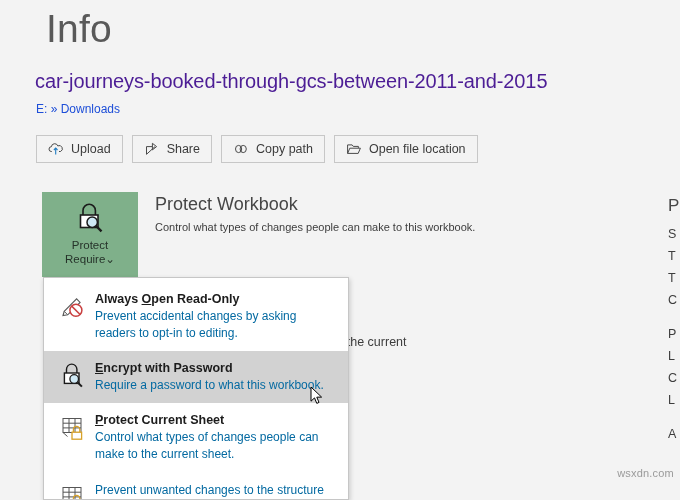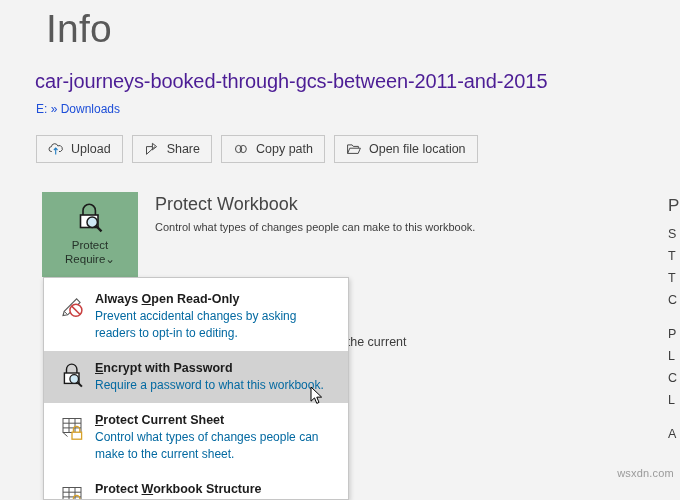--- a/index.html
+++ b/index.html
@@ -369,21 +369,20 @@
     <span class="mi-icon">
       <svg width="30" height="28" viewBox="0 0 30 28">
         <rect x="4" y="5.5" width="18" height="14" fill="#ffffff" stroke="#555555" stroke-width="1"></rect>
         <path d="M4 10.2 H22 M4 14.9 H22 M10 5.5 V19.5 M16 5.5 V19.5" stroke="#555555" stroke-width="1"></path>
         <path d="M4 19.5 L8.5 23.5" stroke="#555555" stroke-width="1"></path>
         <path d="M14.4 19.2 V16.6 A3.2 3.2 0 0 1 20.8 16.6 V19.2" fill="none" stroke="#d8a22a" stroke-width="1.3"></path>
         <rect x="13" y="19.2" width="9.6" height="7" fill="#ffffff" stroke="#d8a22a" stroke-width="1.3"></rect>
       </svg>
     </span>
     <div class="menu-text">
-      <div class="menu-title"><span>Protect </span><u>W</u><span>orkbook Structure</span></div>
       <div class="menu-desc">Prevent unwanted changes to the structure</div>
     </div>
   </div>
 
 </div>
 
 <div id="mouse-cursor">
   <svg width="14" height="20" viewBox="0 0 14 20">
     <path d="M1 1 L1 15.2 L4.5 11.9 L6.8 17.4 L9 16.4 L6.8 11.2 L11.6 11.1 Z" fill="#ffffff" stroke="#000000" stroke-width="1"></path>
   </svg>

